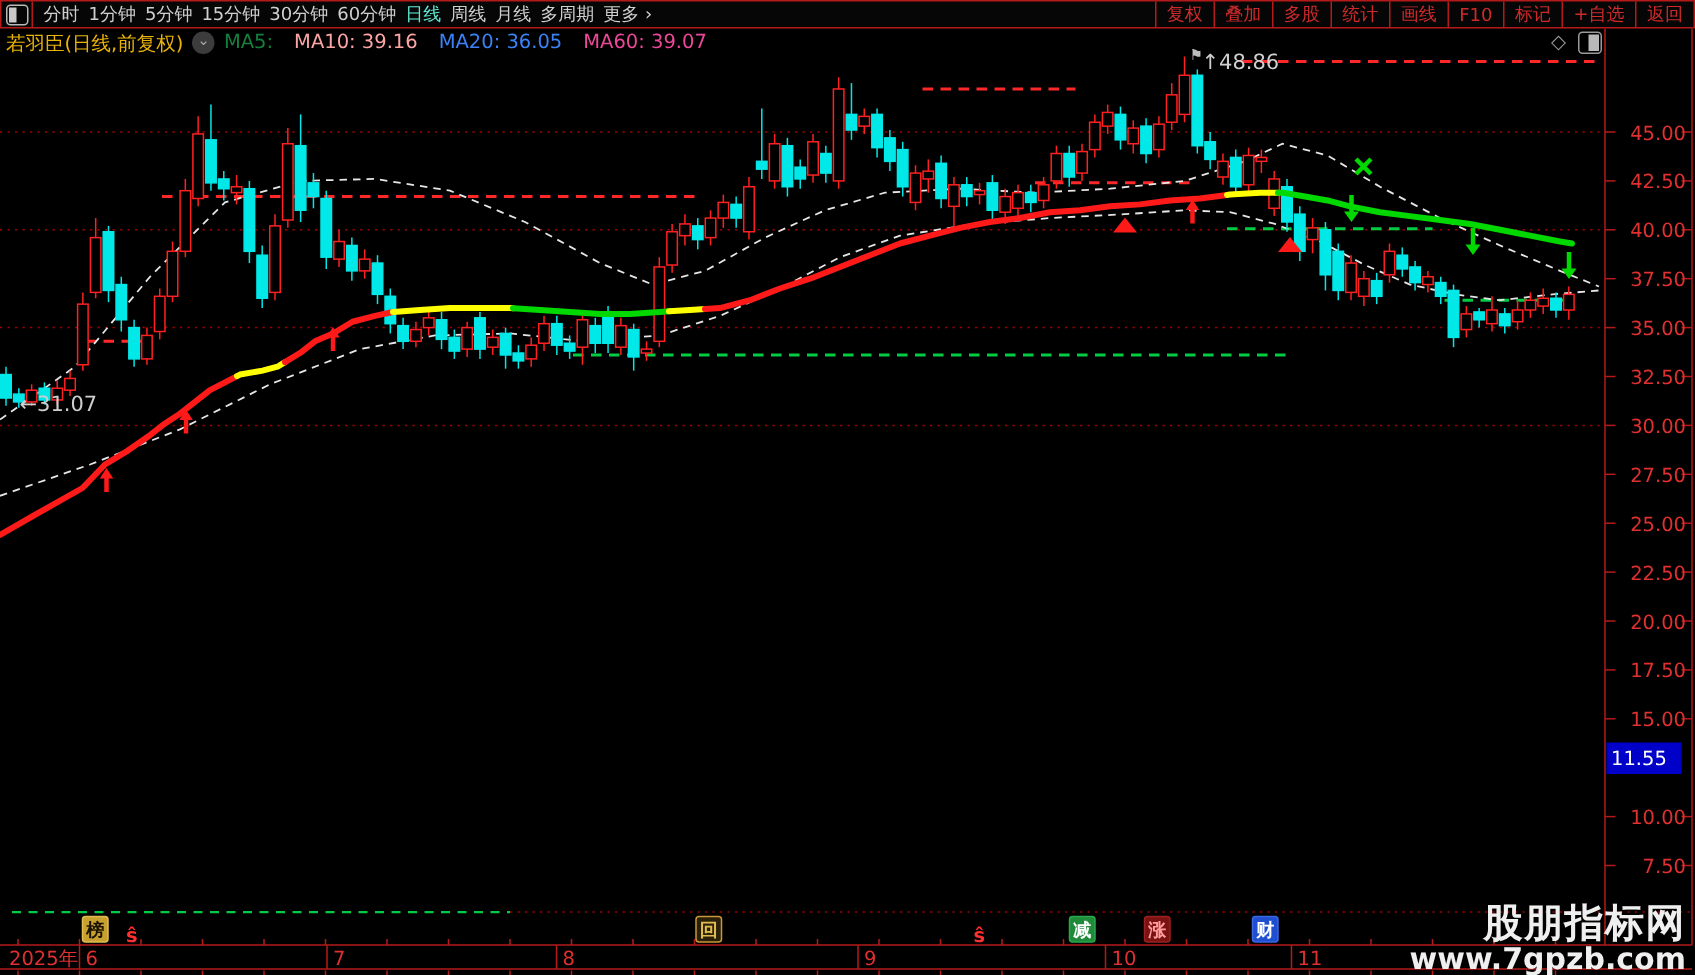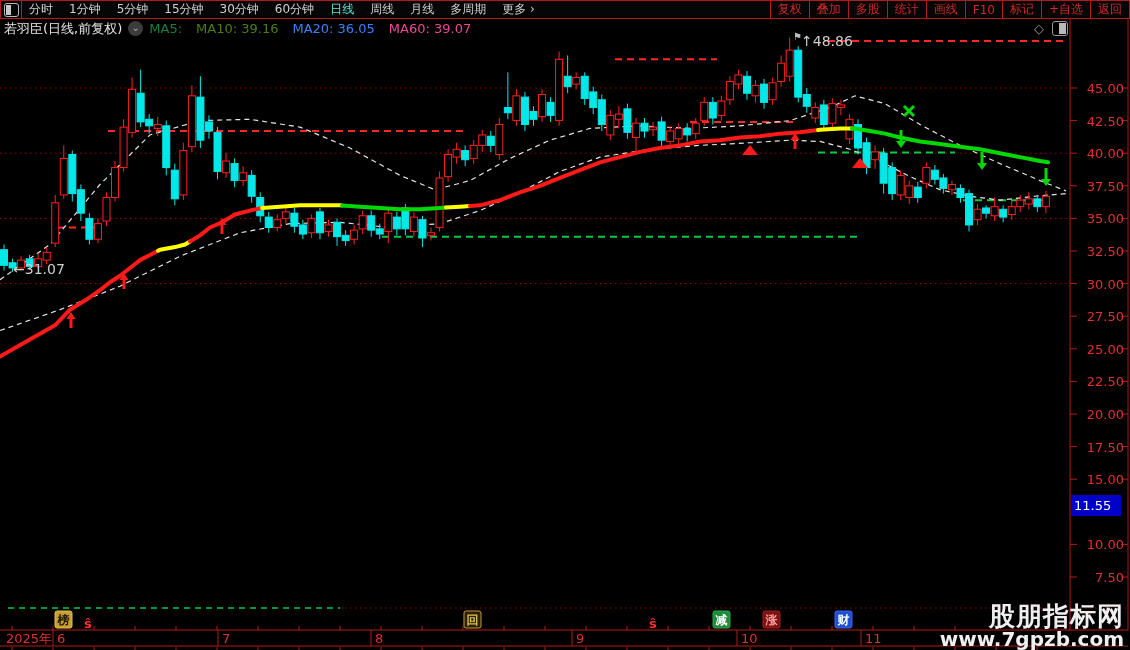--- a/index.html
+++ b/index.html
@@ -4,28 +4,28 @@
 <style>
   html,body{margin:0;padding:0;background:#000;}
   body{width:1130px;height:650px;overflow:hidden;position:relative;font-family:"DejaVu Sans",sans-serif;}
   
   .toolbar{position:absolute;left:0;top:0;width:1128px;height:17px;border:1px solid #b41a1a;background:#060606;display:flex;align-items:center;z-index:5;}
   .tb-iconbox{width:20px;height:17px;border-right:1px solid #b41a1a;display:flex;align-items:center;justify-content:center;}
   .panel-icon{width:13px;height:12px;border:1px solid #b9b9b9;border-radius:3px;position:relative;}
   .panel-icon .fillL{position:absolute;left:1px;top:1px;bottom:1px;width:5px;background:#c9c9c9;}
   .panel-icon2{width:14px;height:13px;border:1px solid #9a9a9a;border-radius:3px;position:relative;}
   .panel-icon2 .fillR{position:absolute;right:1px;top:1px;bottom:1px;width:7px;background:#b9b9b9;}
-  .tb-left{display:flex;align-items:center;gap:16px;padding-left:7px;font-size:12px;color:#cfcfcf;flex:1;}
+  .tb-left{display:flex;align-items:center;gap:6px;padding-left:7px;font-size:12px;color:#cfcfcf;flex:1;}
   .tb-item{cursor:default;white-space:nowrap;}
   .tb-item.active{color:#5eead4;}
   .tb-right{display:flex;height:100%;font-size:12px;color:#cf2a2a;justify-content:flex-end;}
   .tb-rbtn{border-left:1px solid #b41a1a;padding:0 7px;display:flex;align-items:center;white-space:nowrap;}
   
   .infobar{position:absolute;left:0;top:19px;width:1130px;height:19px;display:flex;align-items:center;font-size:13px;z-index:5;}
-  .stock-title{color:#e5e5e5;padding-left:4px;}
+  .stock-title{color:#eab308;padding-left:4px;}
   .dd-circle{width:15px;height:15px;border-radius:50%;background:#3c3c3c;color:#a8a8a8;font-size:10px;line-height:14px;text-align:center;margin:0 6px;}
   .ma-item{margin-right:14px;white-space:nowrap;}
   .info-icons{position:absolute;right:62px;top:2px;display:flex;align-items:center;gap:8px;}
   .diamond{color:#9a9a9a;font-size:13px;}
   
   .watermark{position:absolute;right:6px;bottom:1px;text-align:right;z-index:6;color:#efefef;line-height:1.0;}
   .wm1{font-size:26px;font-weight:bold;letter-spacing:1px;}
   .wm2{font-size:20px;font-weight:bold;}
   svg{position:absolute;left:0;top:0;z-index:1;}
 </style>
@@ -60,21 +60,21 @@
       <span class="tb-rbtn">F10</span>
       <span class="tb-rbtn">标记</span>
       <span class="tb-rbtn">+自选</span>
       <span class="tb-rbtn">返回</span>
     </div>
 </div>
 
 <div class="infobar">
   <span class="stock-title">若羽臣(日线,前复权)</span>
   <span class="dd-circle">⌄</span>
-  <span id="ma-values"><span class="ma-item" style="color: #15803d;">MA5:</span><span class="ma-item" style="color: #4d7c0f;">MA10: 39.16</span><span class="ma-item" style="color: #3b82f6;">MA20: 36.05</span><span class="ma-item" style="color: #ec4899; text-align: center;">MA60: 39.07</span></span>
+  <span id="ma-values"><span class="ma-item" style="color: #15803d;">MA5:</span><span class="ma-item" style="color: #fca5a5;">MA10: 39.16</span><span class="ma-item" style="color: #3b82f6;">MA20: 36.05</span><span class="ma-item" style="color: #ec4899; text-align: center;">MA60: 39.07</span></span>
   <div class="info-icons">
     <span class="diamond">◇</span>
     <span class="panel-icon2">
         <span class="fillR"></span>
       </span>
   </div>
 </div>
 
 <svg id="chart-svg" width="1130" height="650">
     <line x1="0" y1="88" x2="1068" y2="88" stroke="#9c0000" stroke-width="1" stroke-dasharray="1.5 3.5"></line>

